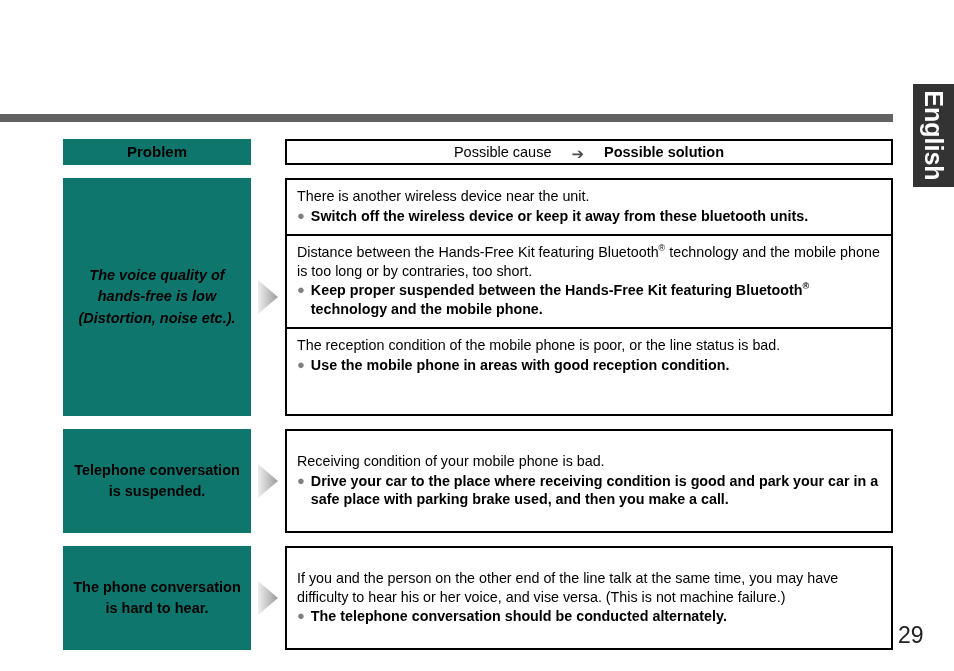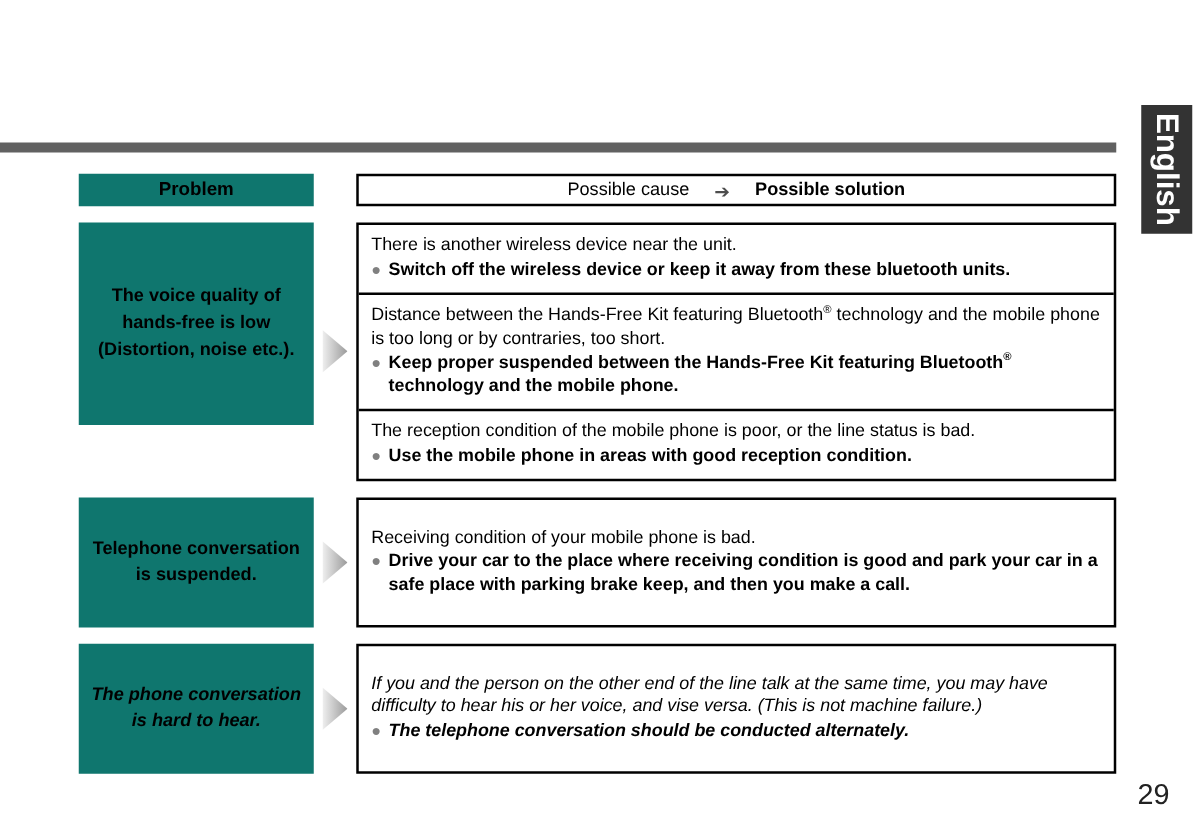--- a/index.html
+++ b/index.html
@@ -47,37 +47,36 @@
   }
 
   .page-number {
     position: absolute;
     left: 898px;
     top: 622px;
     width: 44px;
     text-align: left;
     font-size: 23px;
     color: #222222;
-    margin-left: 12px;
   }
 
   
   .table {
     position: absolute;
     left: 63px;
     top: 139px;
     width: 830px;
   }
 
   .row {
     display: flex;
     align-items: stretch;
     margin-bottom: 13px;
   }
-  .row:last-child { margin-bottom: 0; font-style: italic; }
+  .row:last-child { margin-bottom: 0; }
 
   .problem-cell {
     width: 188px;
     flex: 0 0 188px;
     background: #0f766e;
     display: flex;
     align-items: center;
     justify-content: center;
     text-align: center;
     font-weight: bold;
@@ -167,21 +166,21 @@
     line-height: 0;
   }
 
   .tri {
     width: 20px;
     height: 34px;
     display: block;
   }
 
   
-  .row-1 .problem-cell { height: 162px; }
+  .row-1 .problem-cell { height: 238px; font-style: italic; }
   .row-2 .problem-cell { height: 104px; }
   .row-3 .problem-cell { height: 104px; }
   .row-2 .content-cell,
   .row-3 .content-cell { display: flex; align-items: center; }
   .row-2 .content-cell .block,
   .row-3 .content-cell .block { width: 100%; box-sizing: border-box; }
 </style>
 </head>
 <body>
 
@@ -256,21 +255,21 @@
           </linearGradient>
         </defs>
         <polygon points="0,0 20,17 0,34" fill="url(#g2)"></polygon>
       </svg>
     </div>
     <div class="content-cell">
       <div class="block">
         <div class="cause-line">Receiving condition of your mobile phone is bad.</div>
         <div class="solution-line">
           <span class="bullet">●</span>
-          <span class="solution-text">Drive your car to the place where receiving condition is good and park your car in a safe place with parking brake keep, and then you make a call.</span>
+          <span class="solution-text">Drive your car to the place where receiving condition is good and park your car in a safe place with parking brake used, and then you make a call.</span>
         </div>
       </div>
     </div>
   </div>
 
   <div class="row row-3">
     <div class="problem-cell">The phone conversation is hard to hear.</div>
     <div class="arrow-cell">
       <svg class="tri" viewBox="0 0 20 34">
         <defs>

